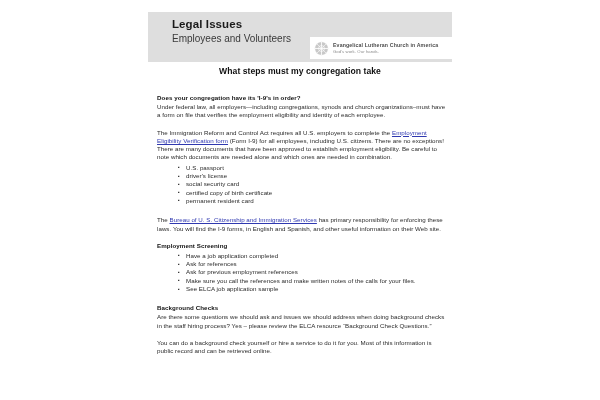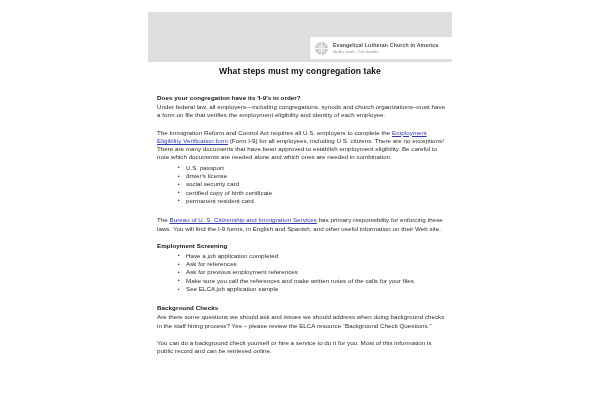--- a/index.html
+++ b/index.html
@@ -170,20 +170,24 @@
     text-decoration: underline;
   }
 </style>
 </head>
 <body>
 
 <div id="page">
 
   <div class="header-band"></div>
 
+  <div class="header-titles">
+    <div class="title-main">Legal Issues</div>
+    <div class="title-sub">Employees and Volunteers</div>
+  </div>
 
   <div class="logo-box">
     <svg class="logo-mark" viewBox="0 0 40 40">
       <circle cx="20" cy="20" r="18" fill="#c9c9c9"></circle>
       <circle cx="20" cy="20" r="18" fill="none" stroke="#ffffff" stroke-width="1.4"></circle>
       <path d="M20 2 L20 38" stroke="#ffffff" stroke-width="2.2"></path>
       <path d="M2 20 L38 20" stroke="#ffffff" stroke-width="2.2"></path>
       <path d="M7.3 7.3 L32.7 32.7" stroke="#ffffff" stroke-width="1.6"></path>
       <path d="M32.7 7.3 L7.3 32.7" stroke="#ffffff" stroke-width="1.6"></path>
       <circle cx="20" cy="20" r="8" fill="none" stroke="#ffffff" stroke-width="1.6"></circle>

